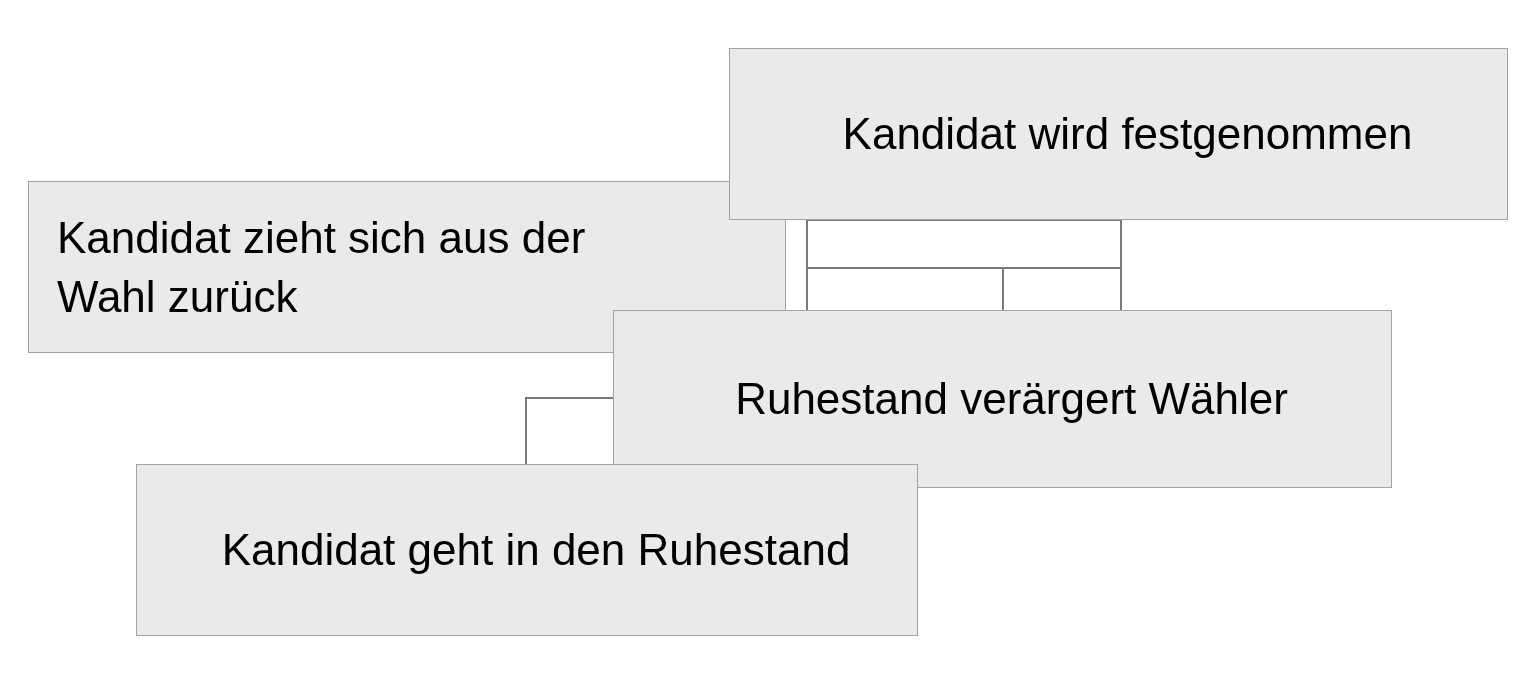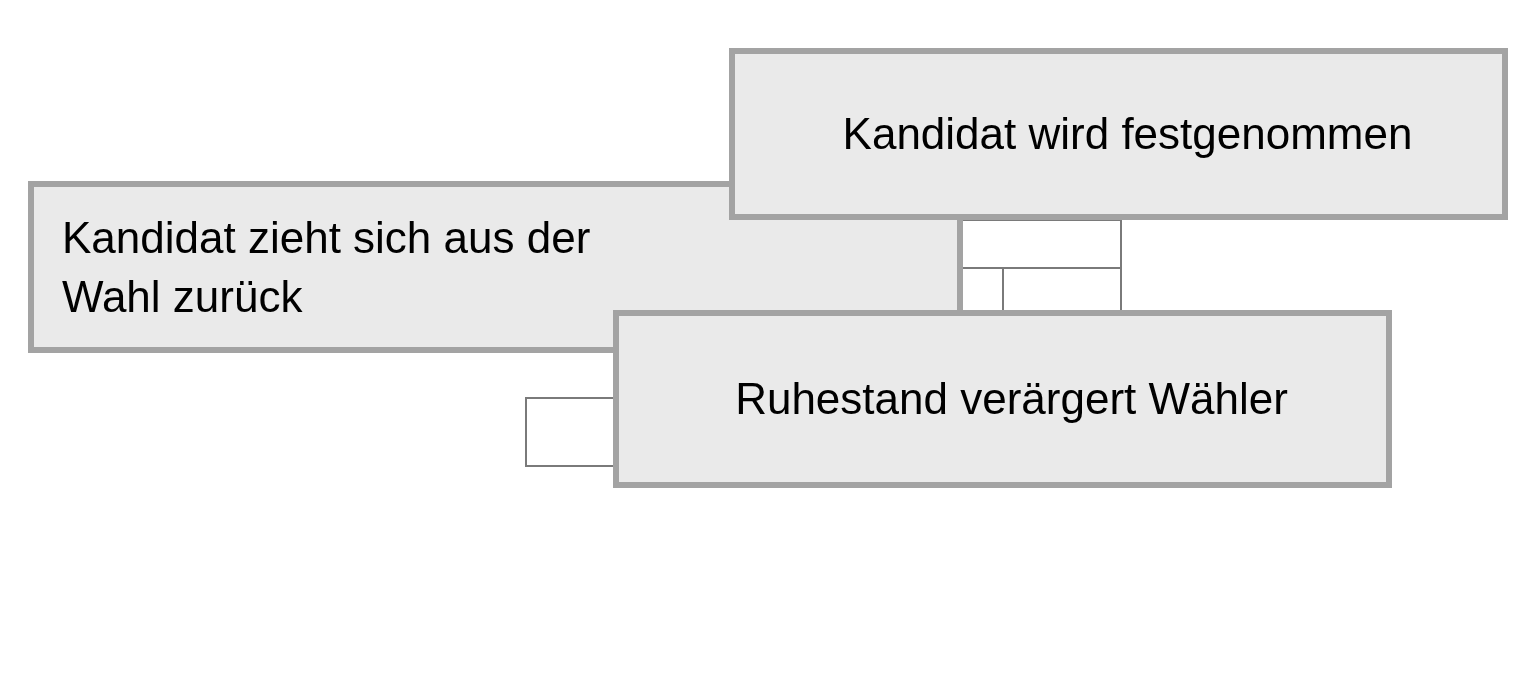--- a/index.html
+++ b/index.html
@@ -29,41 +29,41 @@
   .conn-upper-right { left: 806px;  top: 219px; width: 316px;  height: 50px; }
   .conn-lower-right { left: 806px;  top: 267px; width: 198px;  height: 46px; }
   .conn-lower-right2{ left: 1002px; top: 267px; width: 120px;  height: 46px; }
   .conn-left-elbow  { left: 525px;  top: 397px; width: 92px;   height: 70px; }
 
   
   .node {
     position: absolute;
     box-sizing: border-box;
     background: #eaeaea;
-    border: 6px solid #a3a3a3;
+    border: 1px solid #a3a3a3;
     display: flex;
     align-items: center;
     color: #000000;
     font-size: 44px;
     line-height: 1.35;
     white-space: pre-line;
     padding-left: 28px;
     padding-right: 10px;
   }
   .node-label {
     display: block;
     width: 100%;
   }
 
   
   #node-arrested  { left: 729px; top: 48px;  width: 779px; height: 172px; }
   #node-arrested .node-label { text-align: center; }
 
   
-  #node-withdraws { left: 28px;  top: 181px; width: 935px; height: 172px; }
+  #node-withdraws { left: 28px;  top: 181px; width: 758px; height: 172px; }
 
   
   #node-angers    { left: 613px; top: 310px; width: 779px; height: 178px; }
   #node-angers .node-label { text-align: center; }
 
   
   #node-retires   { left: 136px; top: 464px; width: 782px; height: 172px; }
   #node-retires .node-label { text-align: center; overflow: visible; }
   #node-retires   { overflow: visible; }
 </style>
@@ -83,14 +83,17 @@
   </div>
 
   <div class="node" id="node-arrested">
     <span class="node-label">Kandidat wird festgenommen</span>
   </div>
 
   <div class="node" id="node-angers">
     <span class="node-label">Ruhestand verärgert Wähler</span>
   </div>
 
+  <div class="node" id="node-retires">
+    <span class="node-label">Kandidat geht in den Ruhestand</span>
+  </div>
 
 </div>
 
 </body></html>

